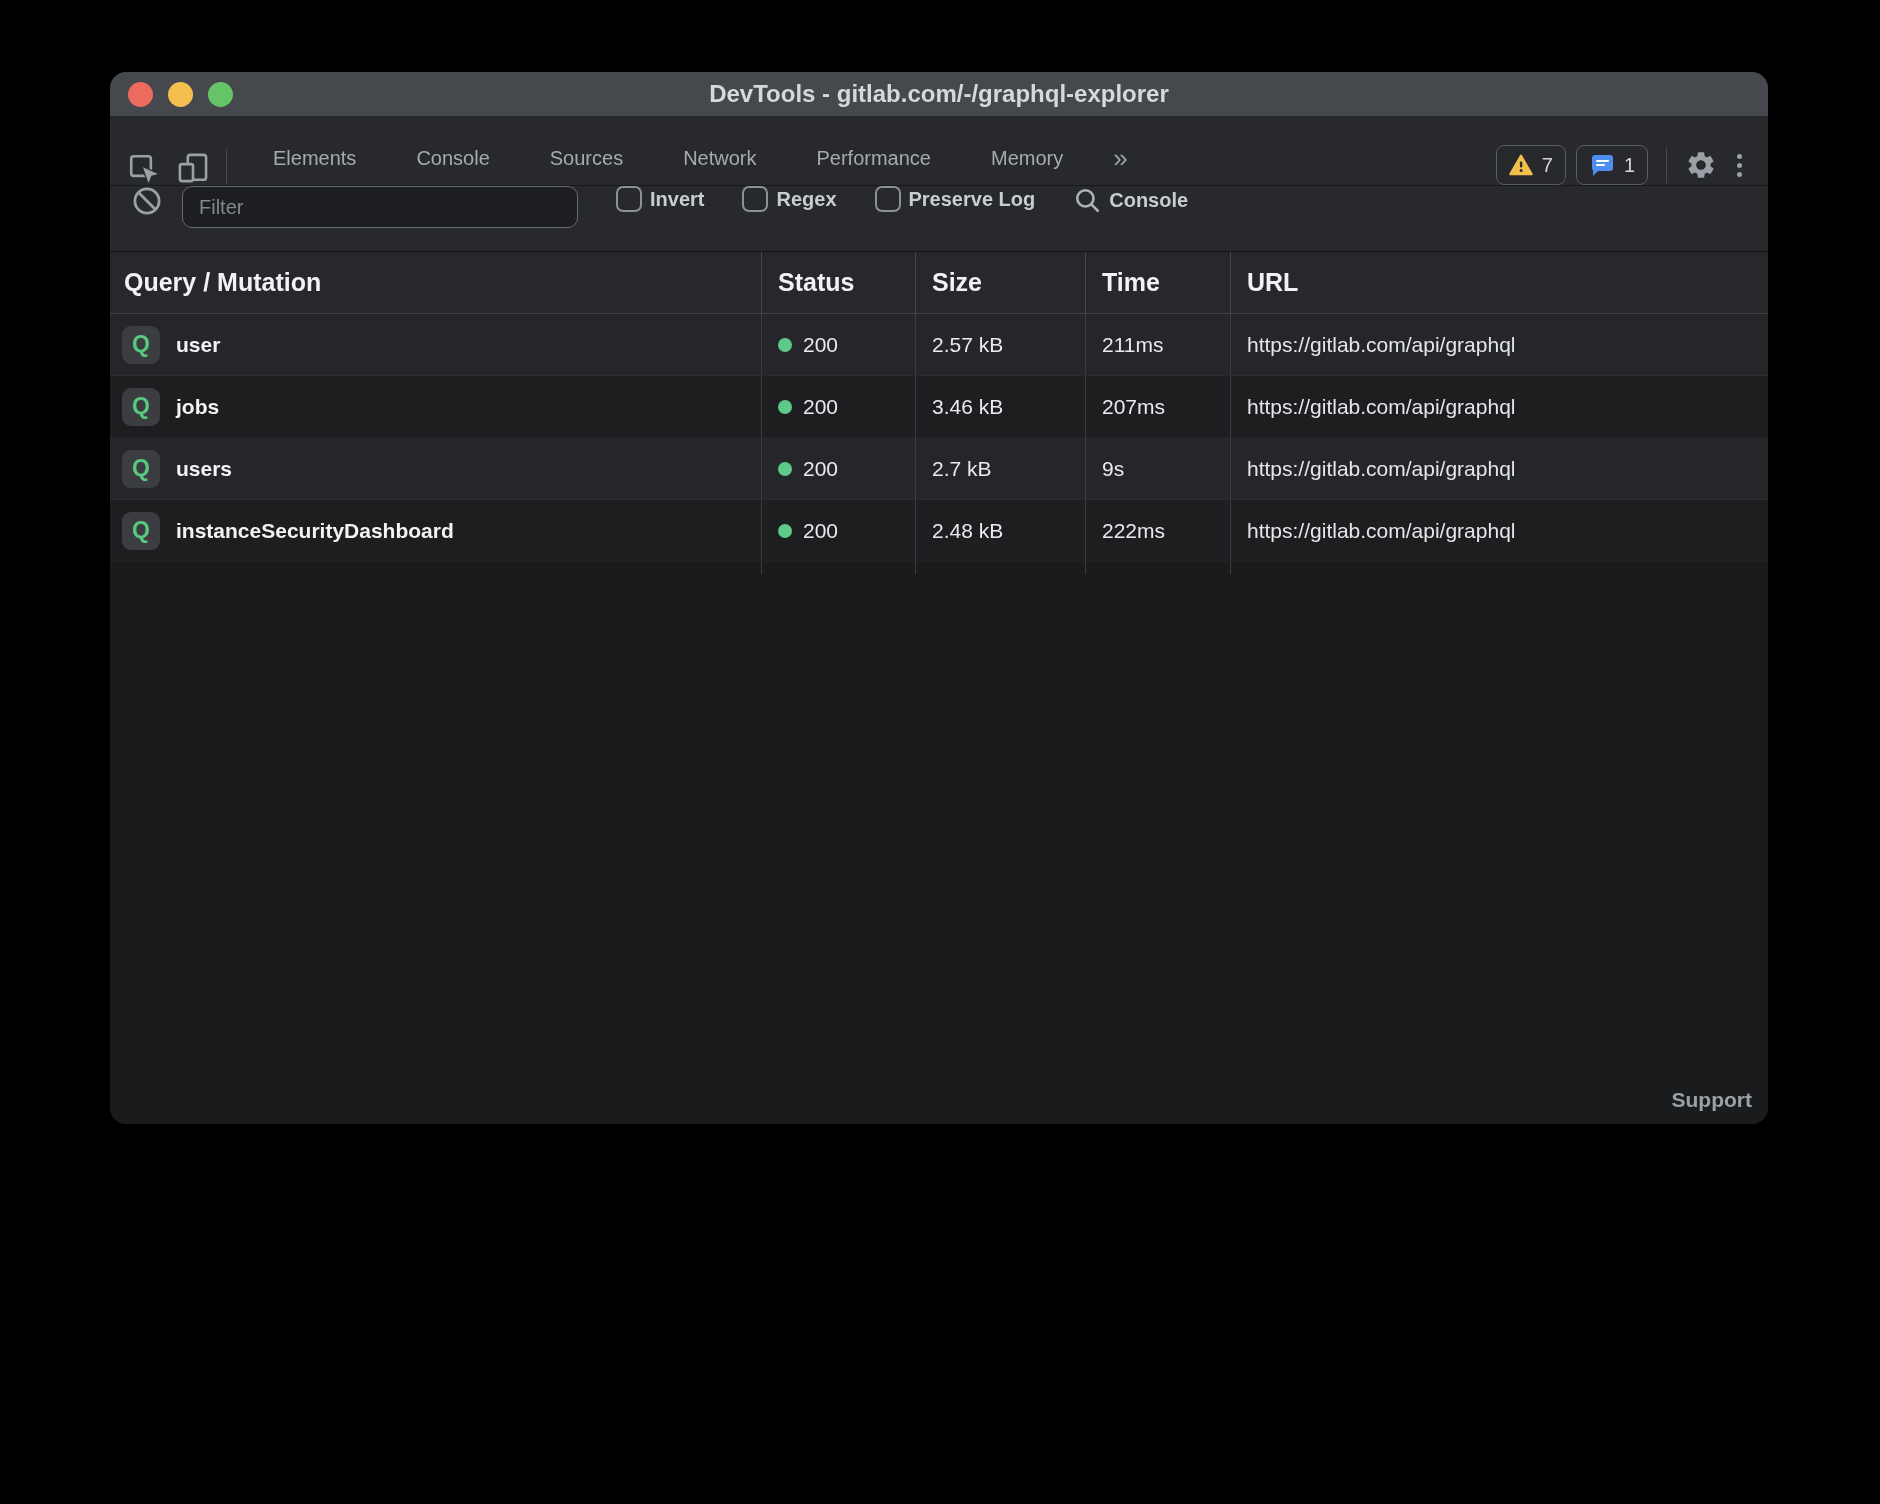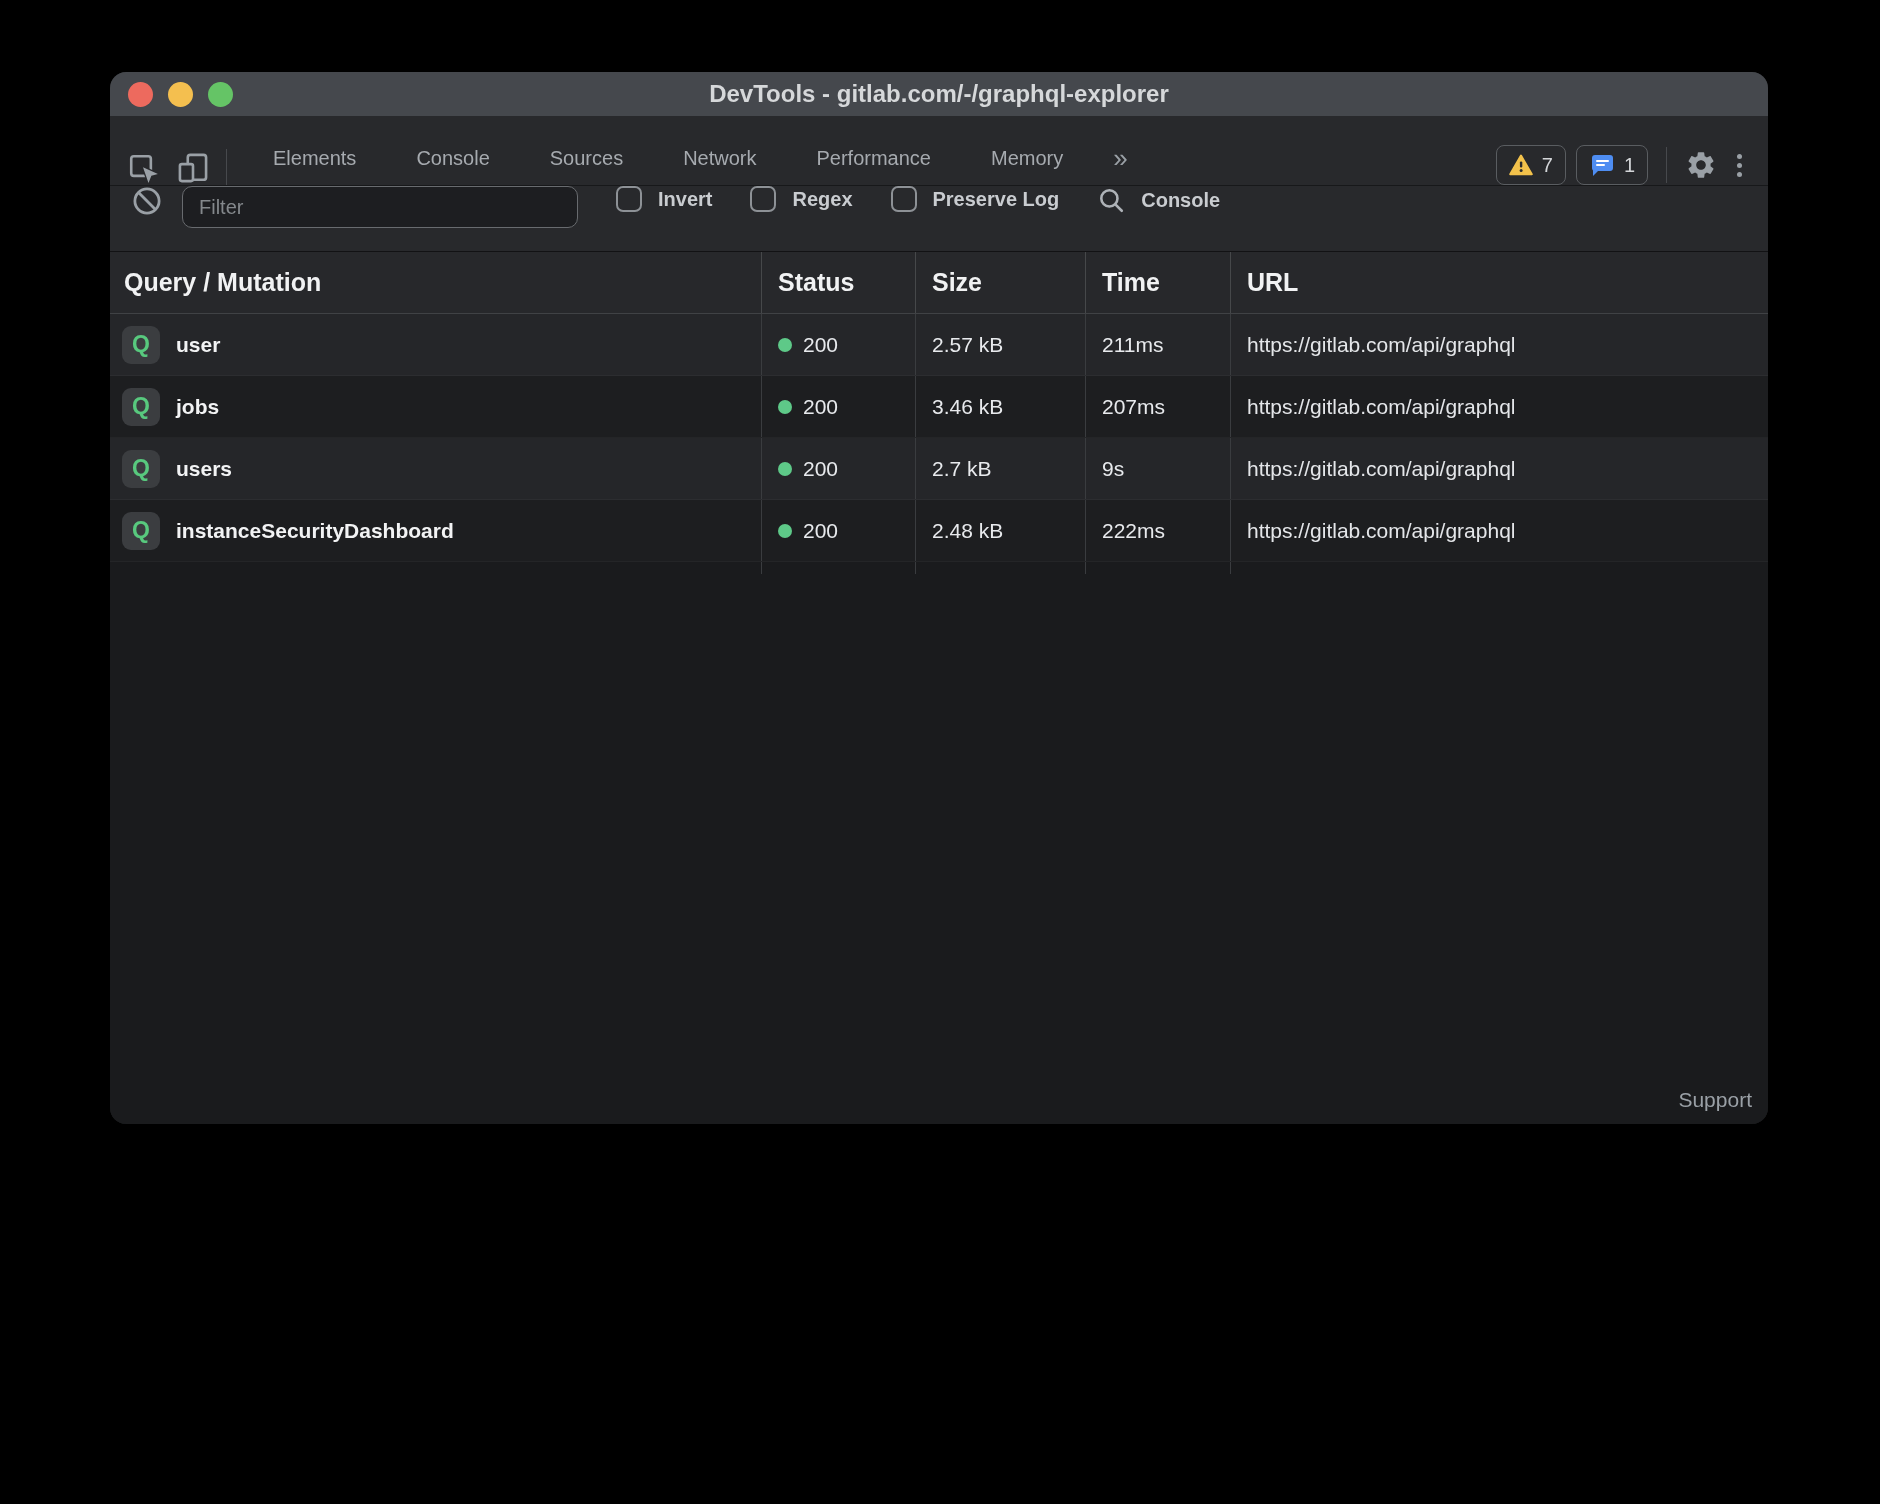--- a/index.html
+++ b/index.html
@@ -75,21 +75,21 @@
   }
   .block-btn { margin-left: 22px; display: flex; align-items: center; }
   .filter-input {
     margin-left: 20px; width: 396px; height: 42px;
     background: #1d1e21; border: 1px solid #686b6f; border-radius: 10px;
     color: #e8eaed; font-size: 20px; padding: 0 16px;
     font-family: "Liberation Sans", sans-serif;
     outline: none;
   }
   .filter-input::placeholder { color: #84888c; }
-  .chk-group { margin-left: 38px; display: flex; align-items: center; gap: 16px; }
+  .chk-group { margin-left: 38px; display: flex; align-items: center; gap: 8px; }
   .checkbox {
     width: 26px; height: 26px; border: 2px solid #8d9196; border-radius: 7px;
     background: transparent;
   }
   .chk-label, .search-label { font-size: 20px; font-weight: bold; color: #c9ccd0; white-space: nowrap; }
   
   .grid-row { display: grid; grid-template-columns: 652px 154px 170px 145px 1fr; }
   .thead {
     height: 62px; background: #27282b;
     border-bottom: 1px solid #404245;
@@ -123,21 +123,21 @@
   }
   .req-name { font-weight: bold; color: #f2f3f4; }
   .status-dot { width: 14px; height: 14px; border-radius: 50%; background: #5ec988; margin-right: 11px; flex: 0 0 14px; }
   .col-stub { height: 12px; }
   .col-stub .cell { border-right: 1px solid #3a3c3f; }
   .col-stub .cell:last-child { border-right: none; }
   
   .panel-rest { flex: 1 1 auto; position: relative; background: #1a1b1d; }
   .support {
     position: absolute; right: 16px; bottom: 12px;
-    font-size: 21px; font-weight: normal; color: #9aa0a6;
+    font-size: 21px; font-weight: bold; color: #9aa0a6;
   }
   svg { display: block; }
 </style>
 </head>
 <body>
 
 <div class="window">
 
   <div class="titlebar">
     <div class="traffic">

